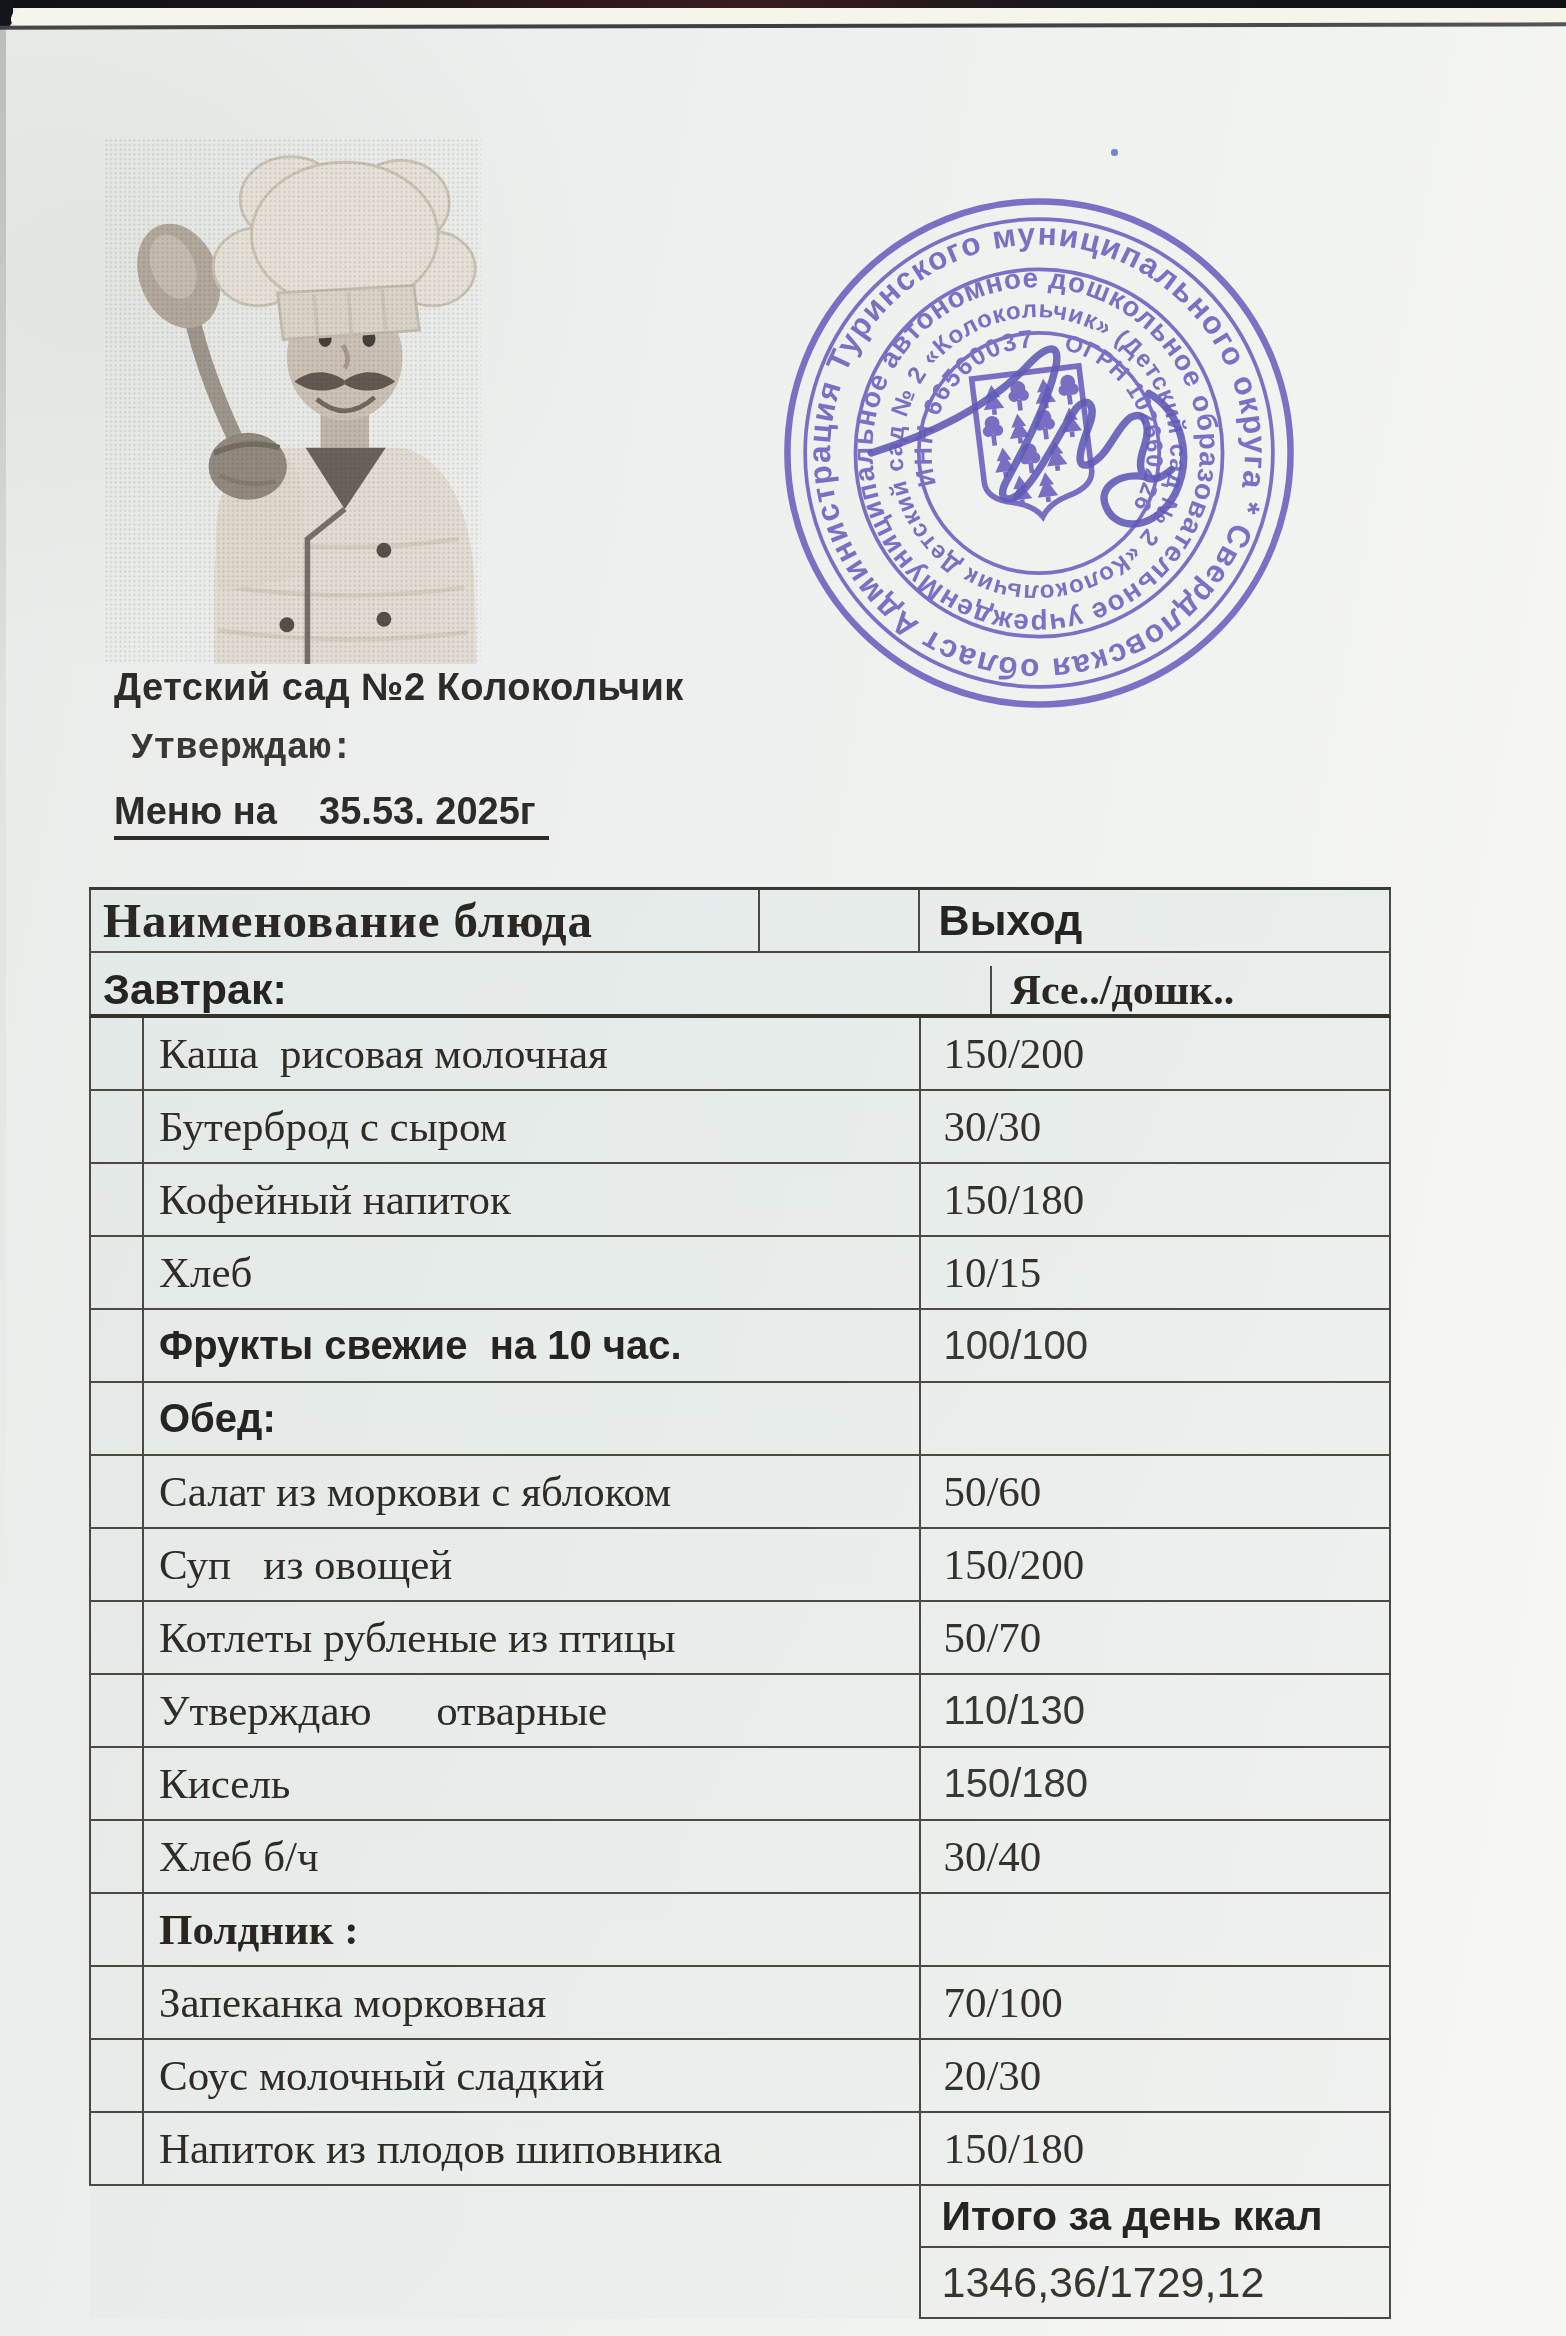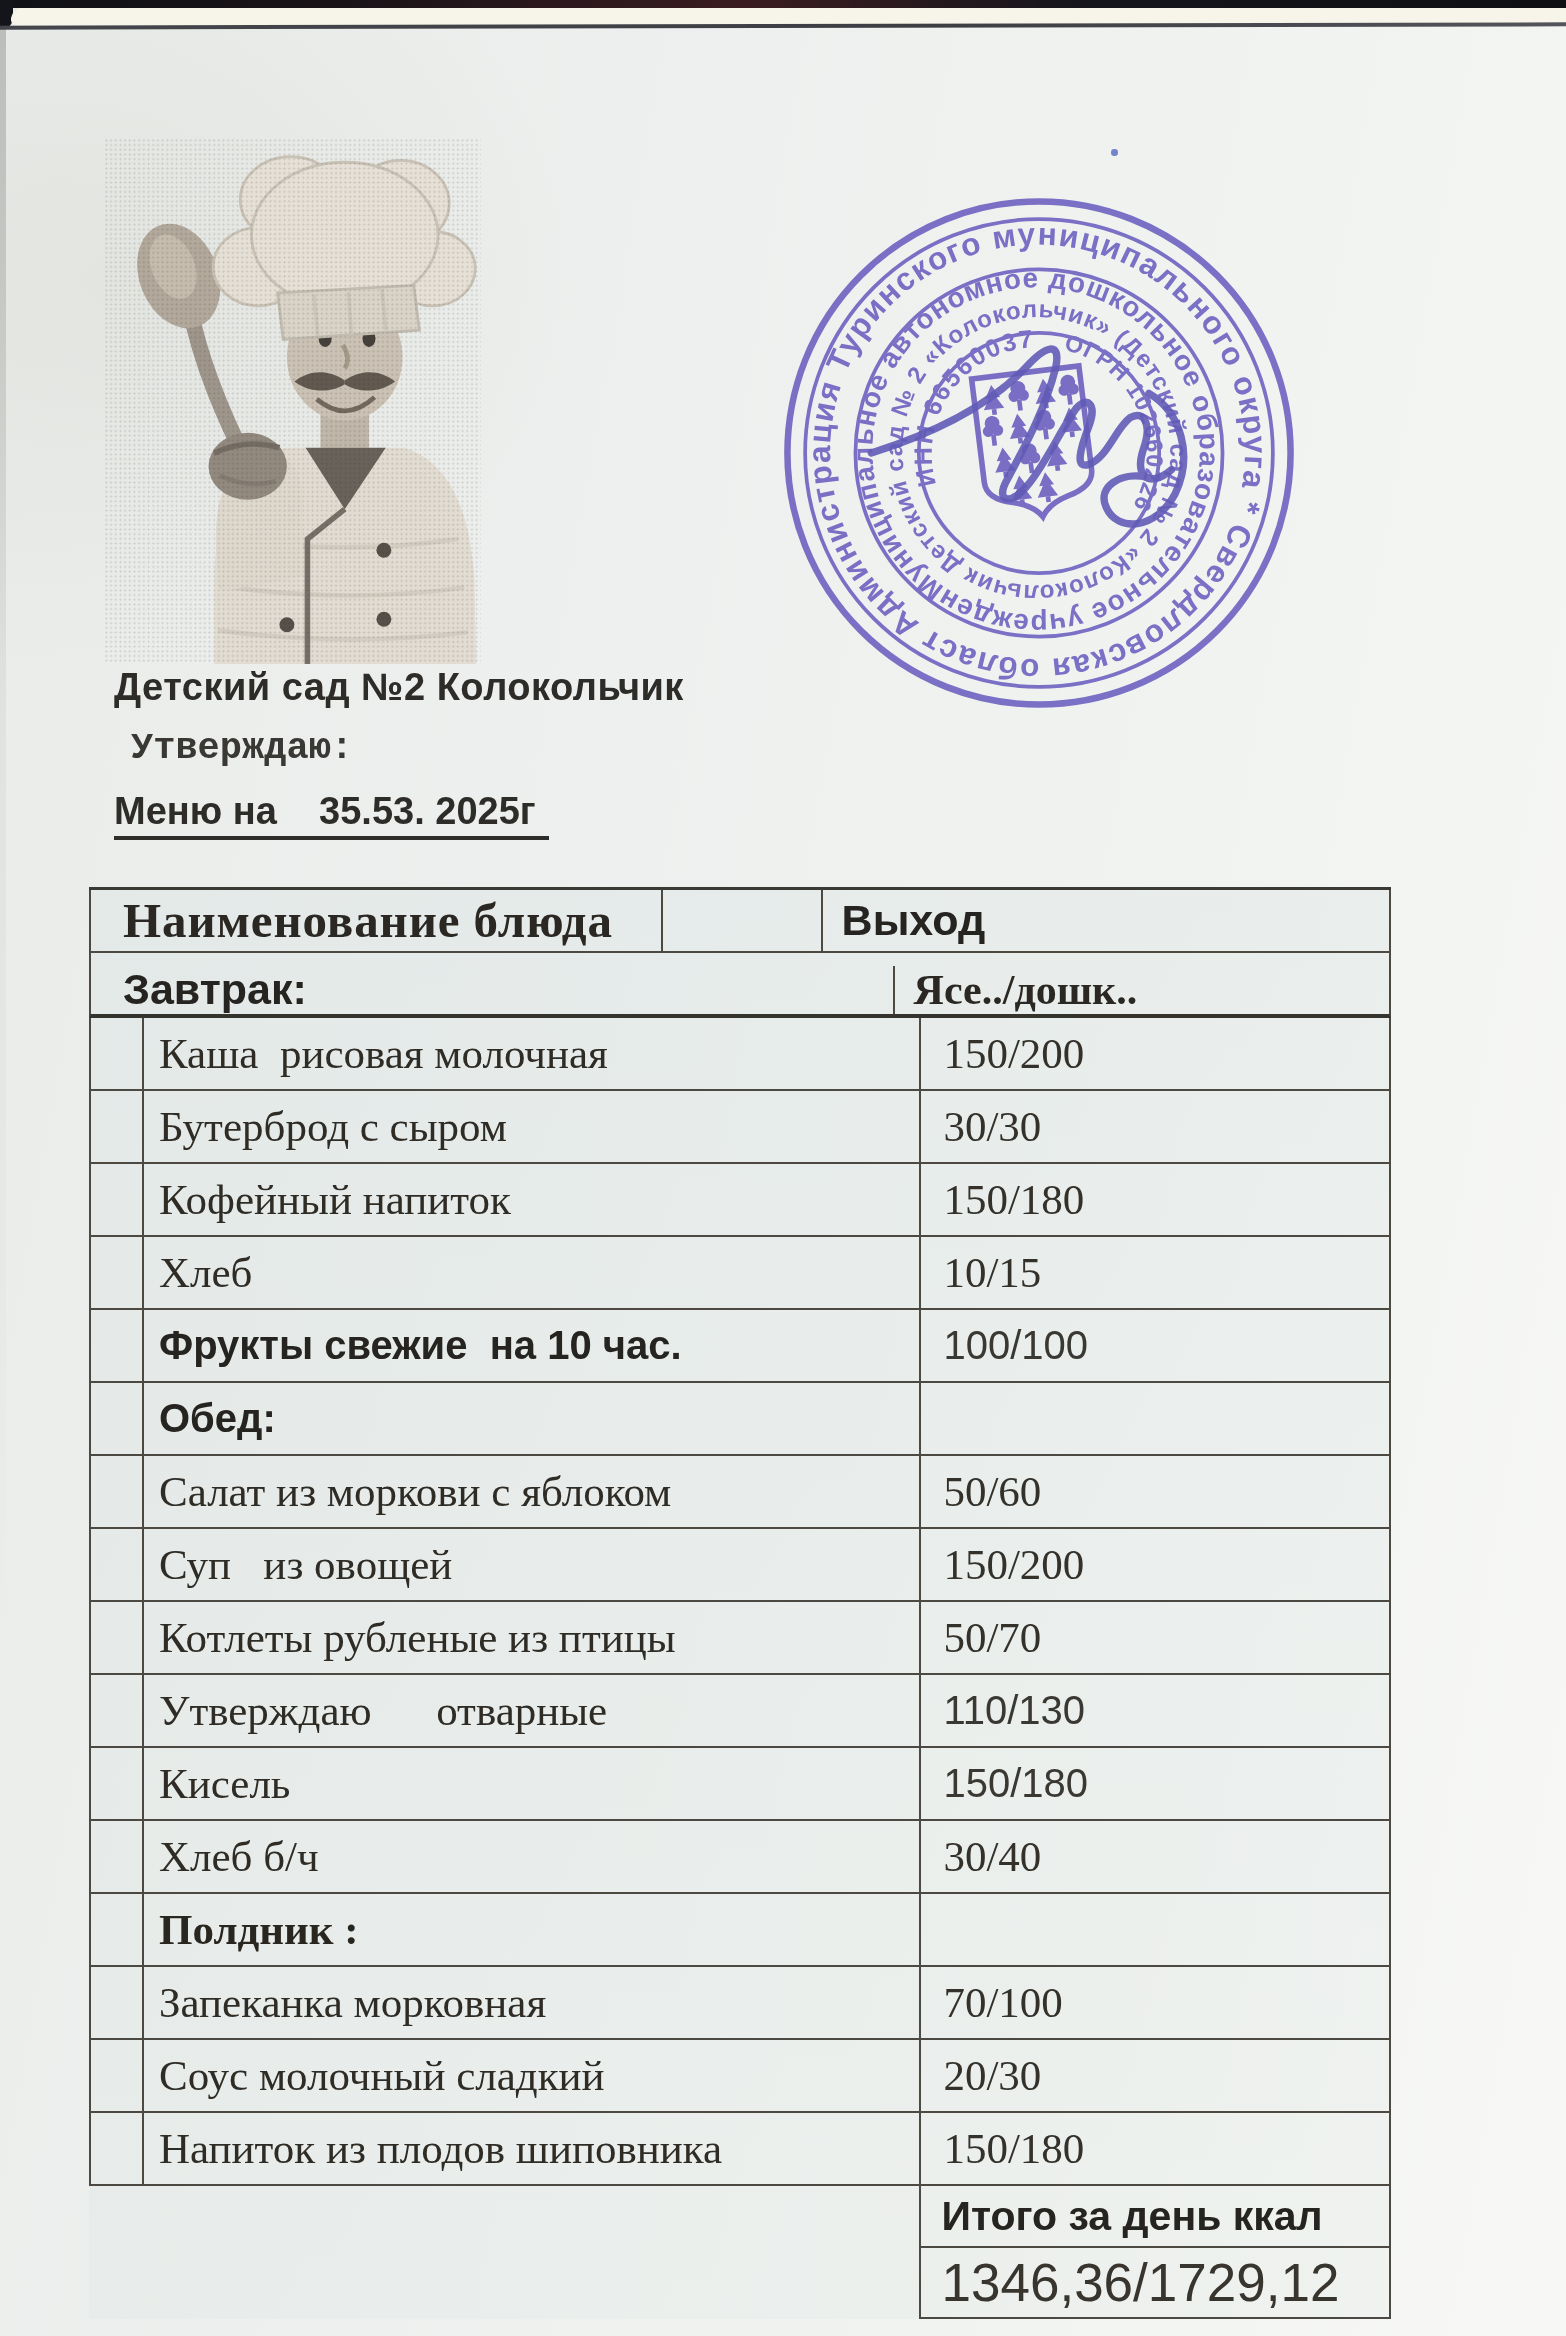--- a/index.html
+++ b/index.html
@@ -39,40 +39,40 @@
               border-bottom:4.7px solid #2f2d29;padding-bottom:3.7px;padding-right:13px;white-space:pre;}
 
   
   .menu-table{position:absolute;left:89px;top:887px;width:1302px;
       background:linear-gradient(180deg,rgba(210,222,224,.28),rgba(214,224,222,.18));
       border-top:3.7px solid #3b3933;}
   .trow{display:flex;box-sizing:border-box;border-left:2.8px solid #4b4942;border-right:2.8px solid #4b4942;border-bottom:2.8px solid #4b4942;}
   .trow>div{box-sizing:border-box;display:flex;align-items:center;overflow:hidden;}
   .h1{height:63px;}
   .h2{height:65px;border-bottom:4.7px solid #35332d;align-items:flex-end;}
-  .h1 .c1,.h2 .c1{width:570px;padding-left:32px;}
+  .h1 .c1,.h2 .c1{width:667px;padding-left:12px;}
   .h1 .c2{width:160px;border-left:2.8px solid #4b4942;}
   .h2 .c2{width:232px;border-left:2.8px solid #4b4942;}
   .h1 .c3,.h2 .c3{flex:1;border-left:2.8px solid #4b4942;padding-left:18.6px;}
   .body-row{height:73px;}
   .gut{width:53px;border-right:2.8px solid #4b4942;}
   .nm{flex:1;padding-left:15px;font-family:"Liberation Serif","DejaVu Serif",serif;font-size:43px;color:#2f2c26;white-space:pre;}
   .val{width:470px;border-left:2.8px solid #4b4942;padding-left:22.4px;
        font-family:"Liberation Serif","DejaVu Serif",serif;font-size:43px;color:#34312b;}
   .nm.b-sans{font-family:"Liberation Sans","DejaVu Sans",sans-serif;font-weight:bold;font-size:40px;color:#262420;}
   .nm.b-serif{font-weight:bold;font-size:43px;color:#29261f;}
   .val.sans{font-family:"Liberation Sans","DejaVu Sans",sans-serif;font-size:40px;color:#3a3832;}
   .hdr-serif-b{font-family:"Liberation Serif","DejaVu Serif",serif;font-weight:bold;font-size:49px;color:#2b2823;letter-spacing:0.9px;}
   .hdr-sans-b{font-weight:bold;font-size:43px;color:#262420;}
   .subhdr{font-family:"Liberation Serif","DejaVu Serif",serif;font-weight:bold;font-size:42px;color:#2b2823;padding-left:5.6px;}
   .frow{display:flex;}
   .fspacer{width:830px;}
   .fbox{flex:1;box-sizing:border-box;border:2.8px solid #4b4942;border-top:none;display:flex;align-items:center;padding-left:20.5px;}
   .fbox.label{height:62px;font-weight:bold;font-size:41px;color:#262420;}
-  .fbox.value{height:71px;font-size:53px;color:#38352f;}
+  .fbox.value{height:71px;font-size:43px;color:#38352f;}
 </style>
 </head>
 <body>
 
 <div class="page">
 
   <div class="scan-top-black"></div>
   <div class="scan-top-black-left"></div>
   <div class="scan-top-cream"></div>
   <div class="scan-top-line"></div>

